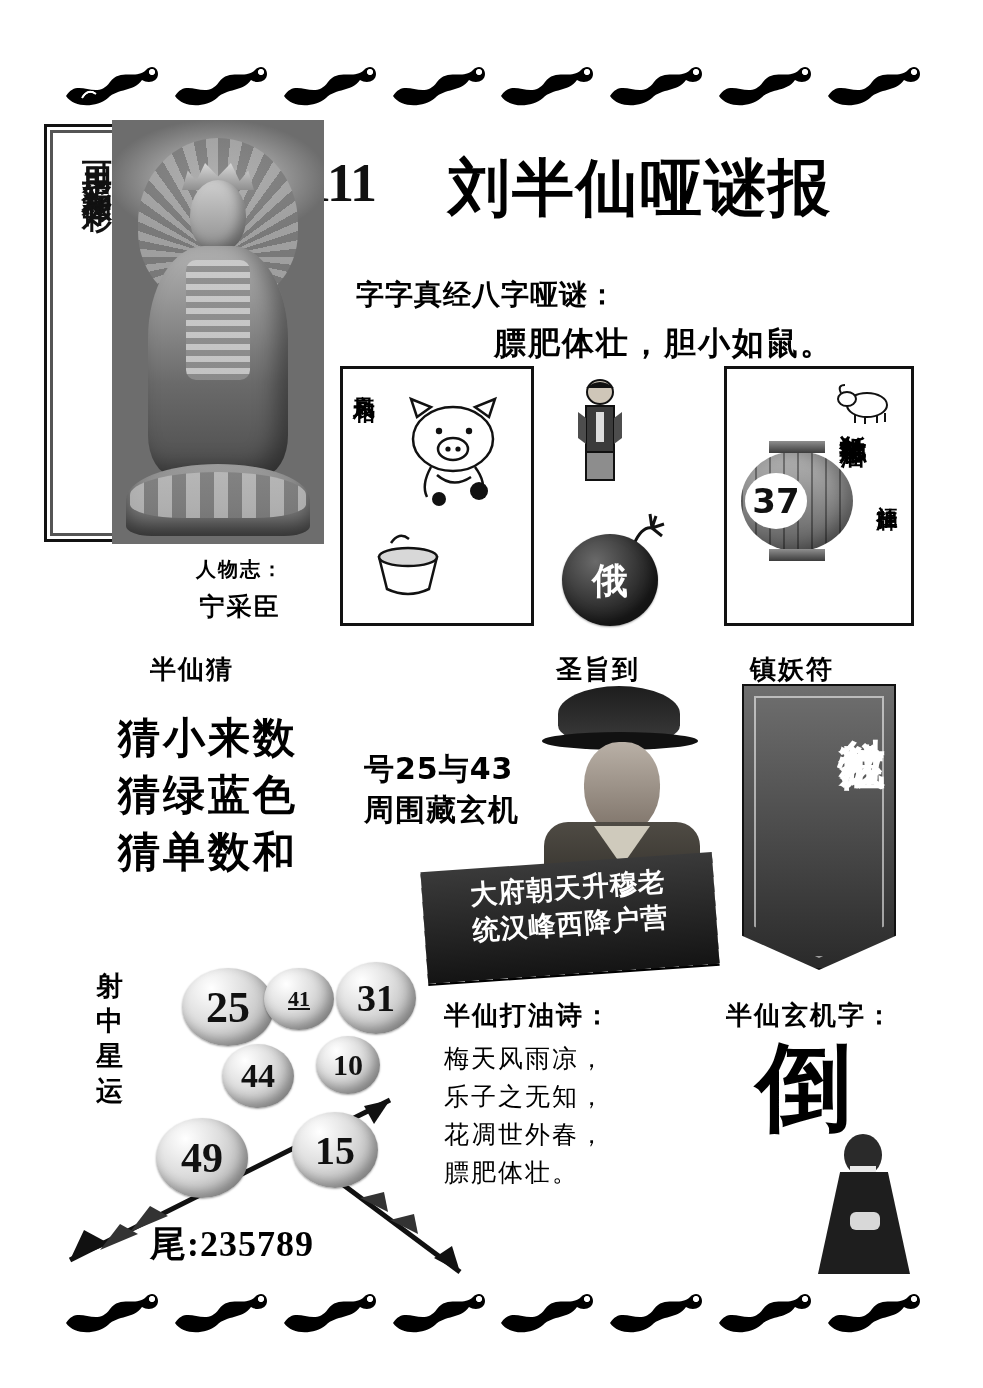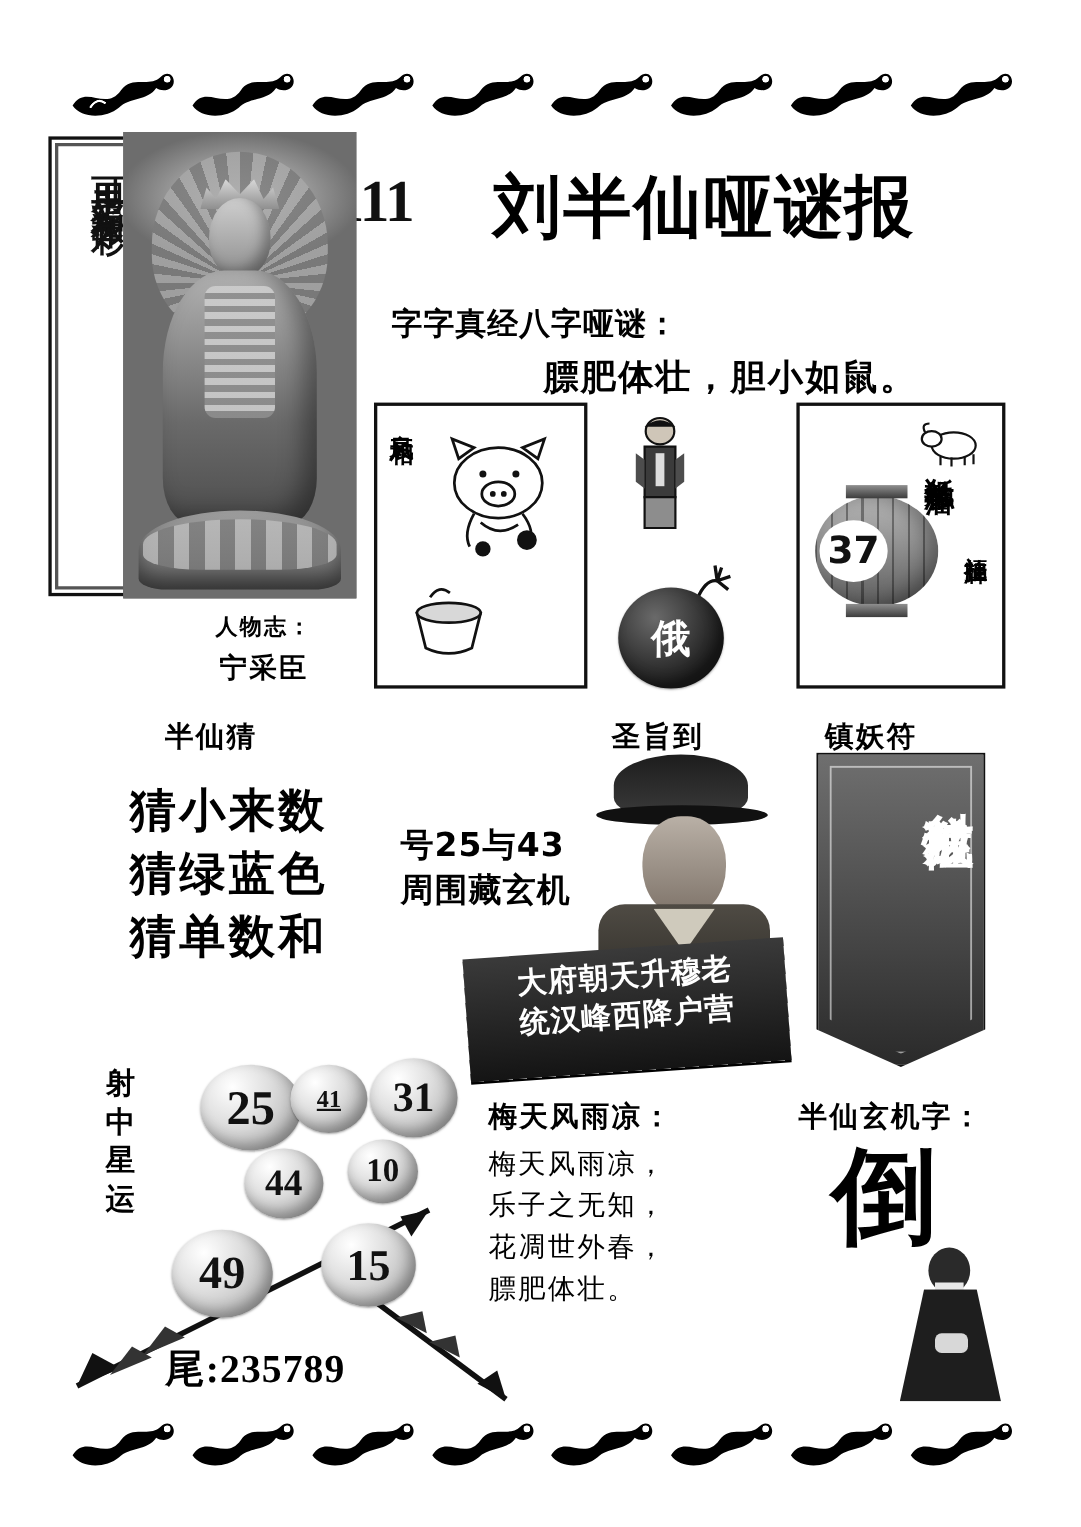--- a/index.html
+++ b/index.html
@@ -757,21 +757,21 @@
     </div>
   <div class="ball" style="left:156px; top:1118px; width:92px; height:80px; font-size:42px;">
       <span>49</span>
     </div>
   <div class="ball" style="left:292px; top:1112px; width:86px; height:76px; font-size:40px;">
       <span>15</span>
     </div>
 
   <div class="abs tail-line">尾:235789</div>
 
-  <div class="abs lbl-poem">梅天风雨凉：</div>
+  <div class="abs lbl-poem">半仙打油诗：</div>
   <div class="abs poem">
     <div>梅天风雨凉，</div>
     <div>乐子之无知，</div>
     <div>花凋世外春，</div>
     <div>膘肥体壮。</div>
   </div>
 
   <div class="abs lbl-xuanji">半仙玄机字：</div>
   <div class="abs xuanji-char">倒</div>
   <div class="abs old-man">

